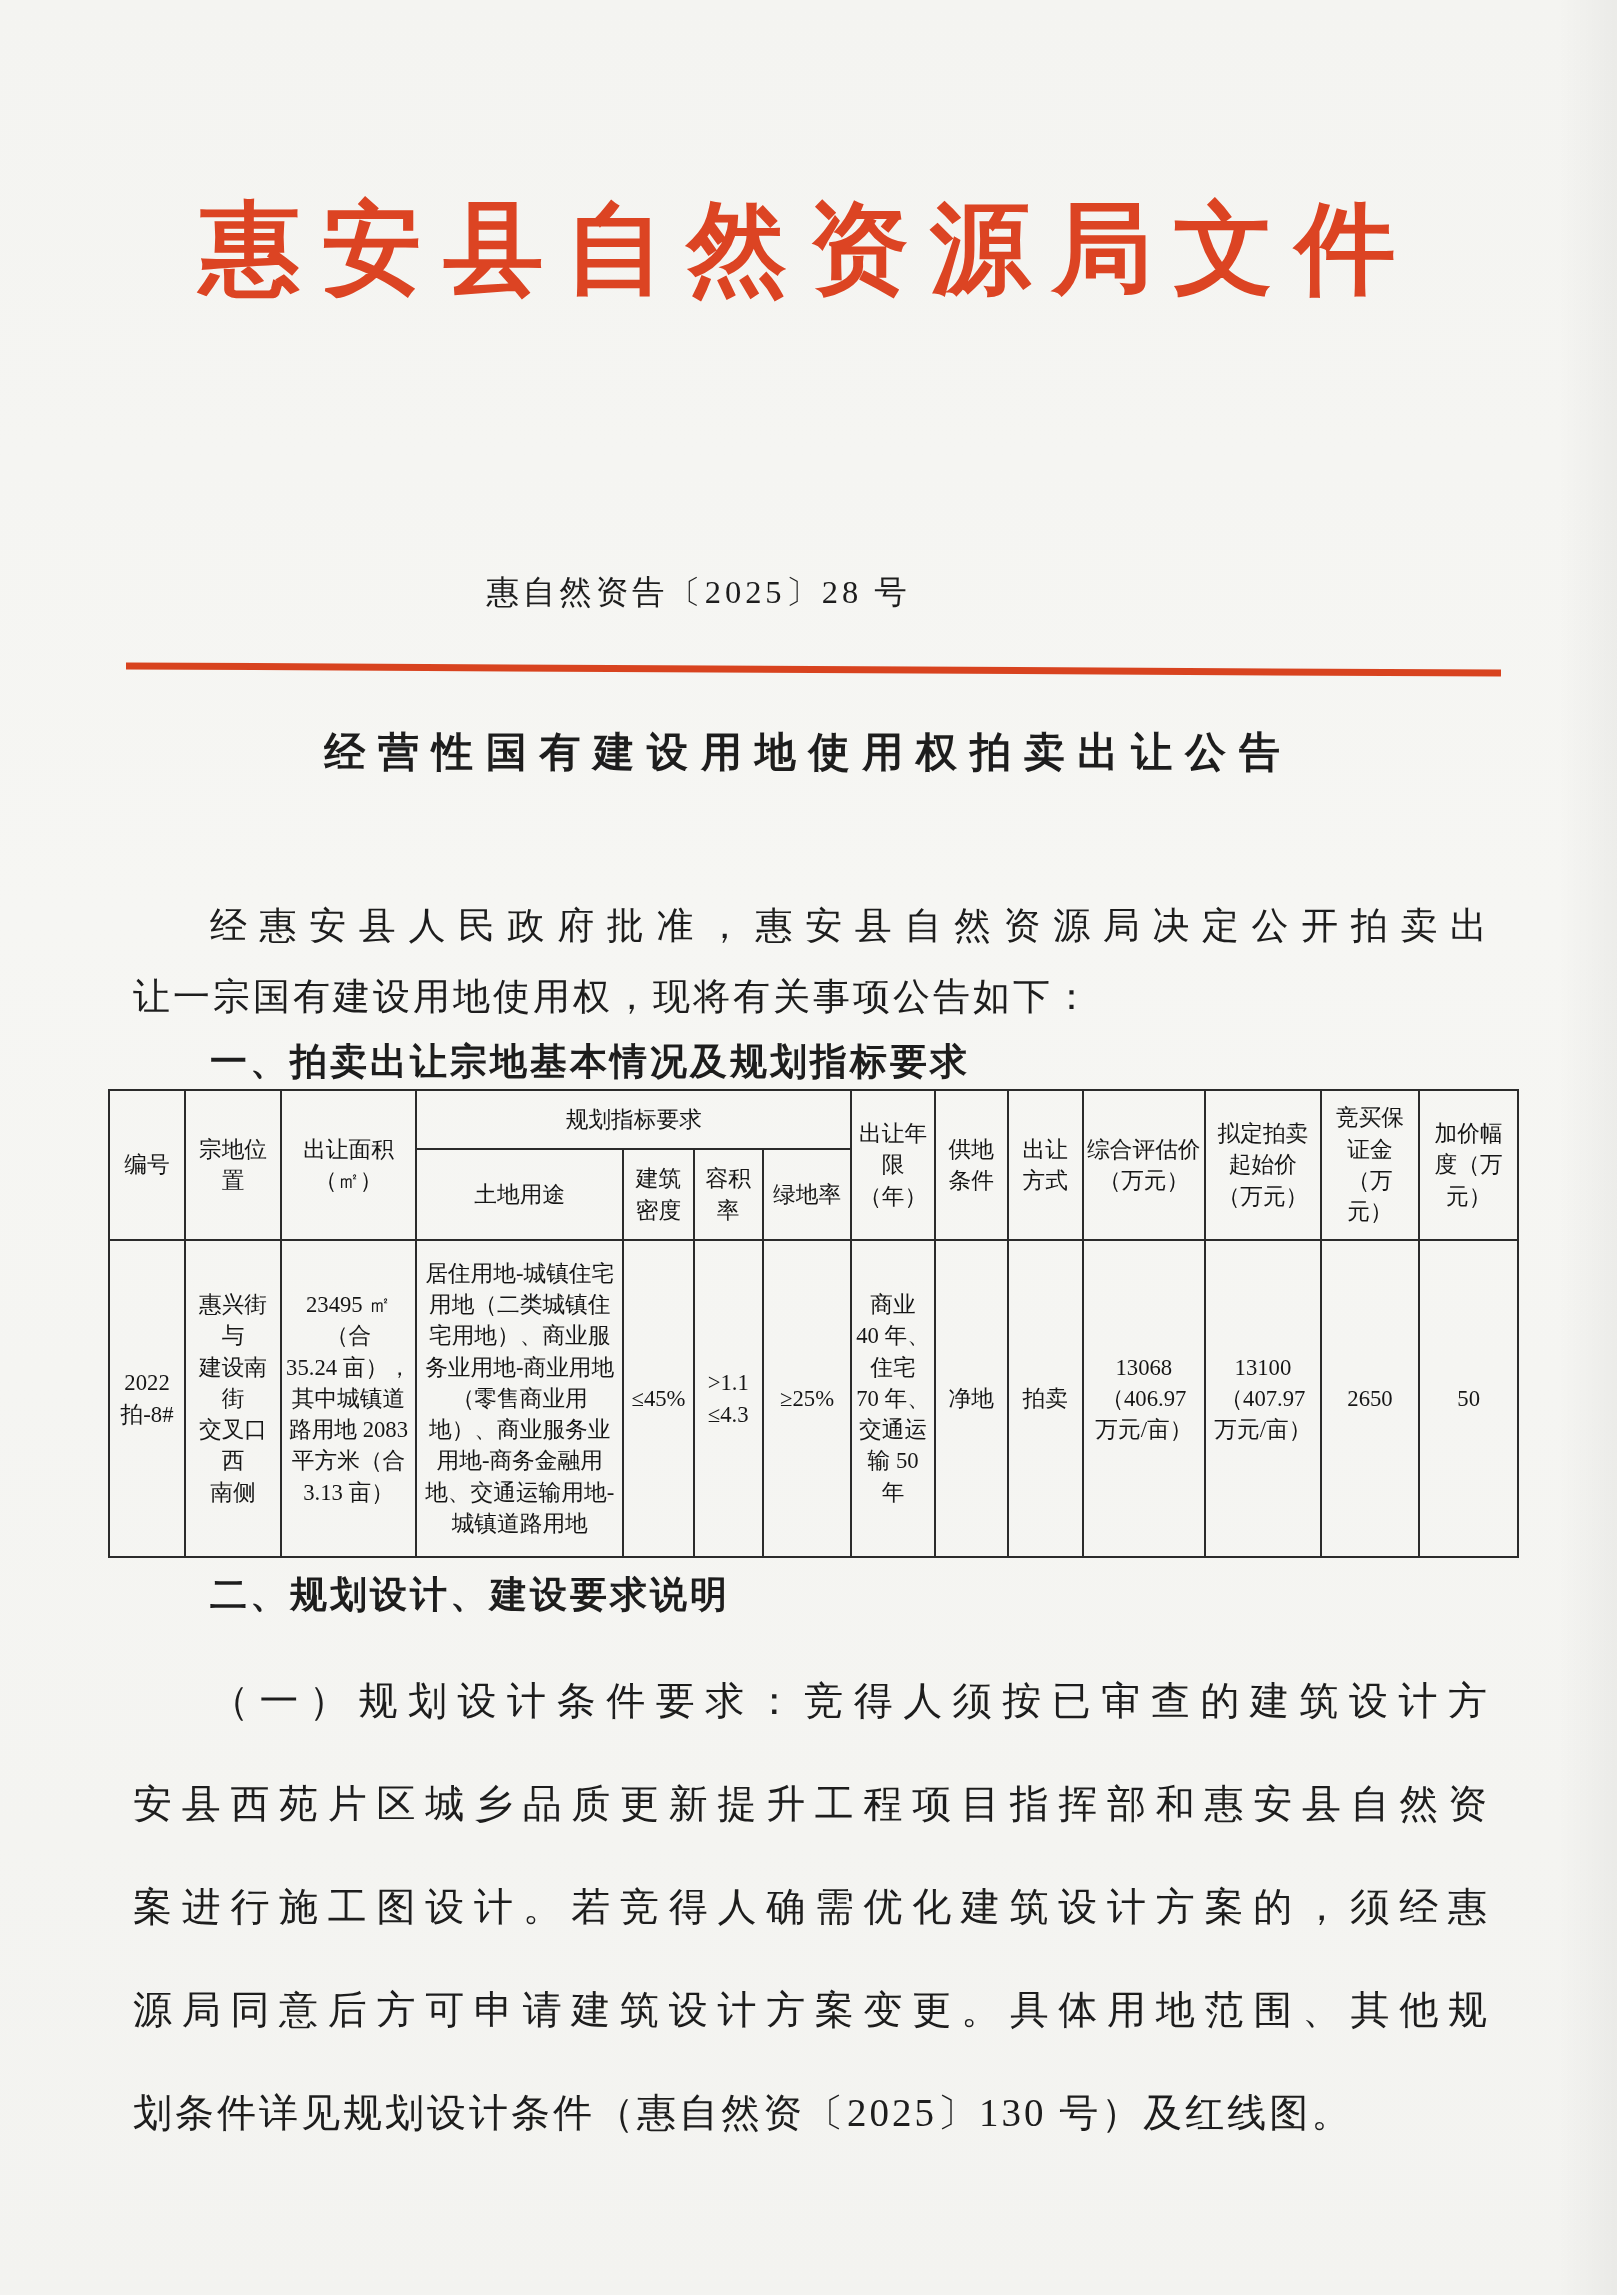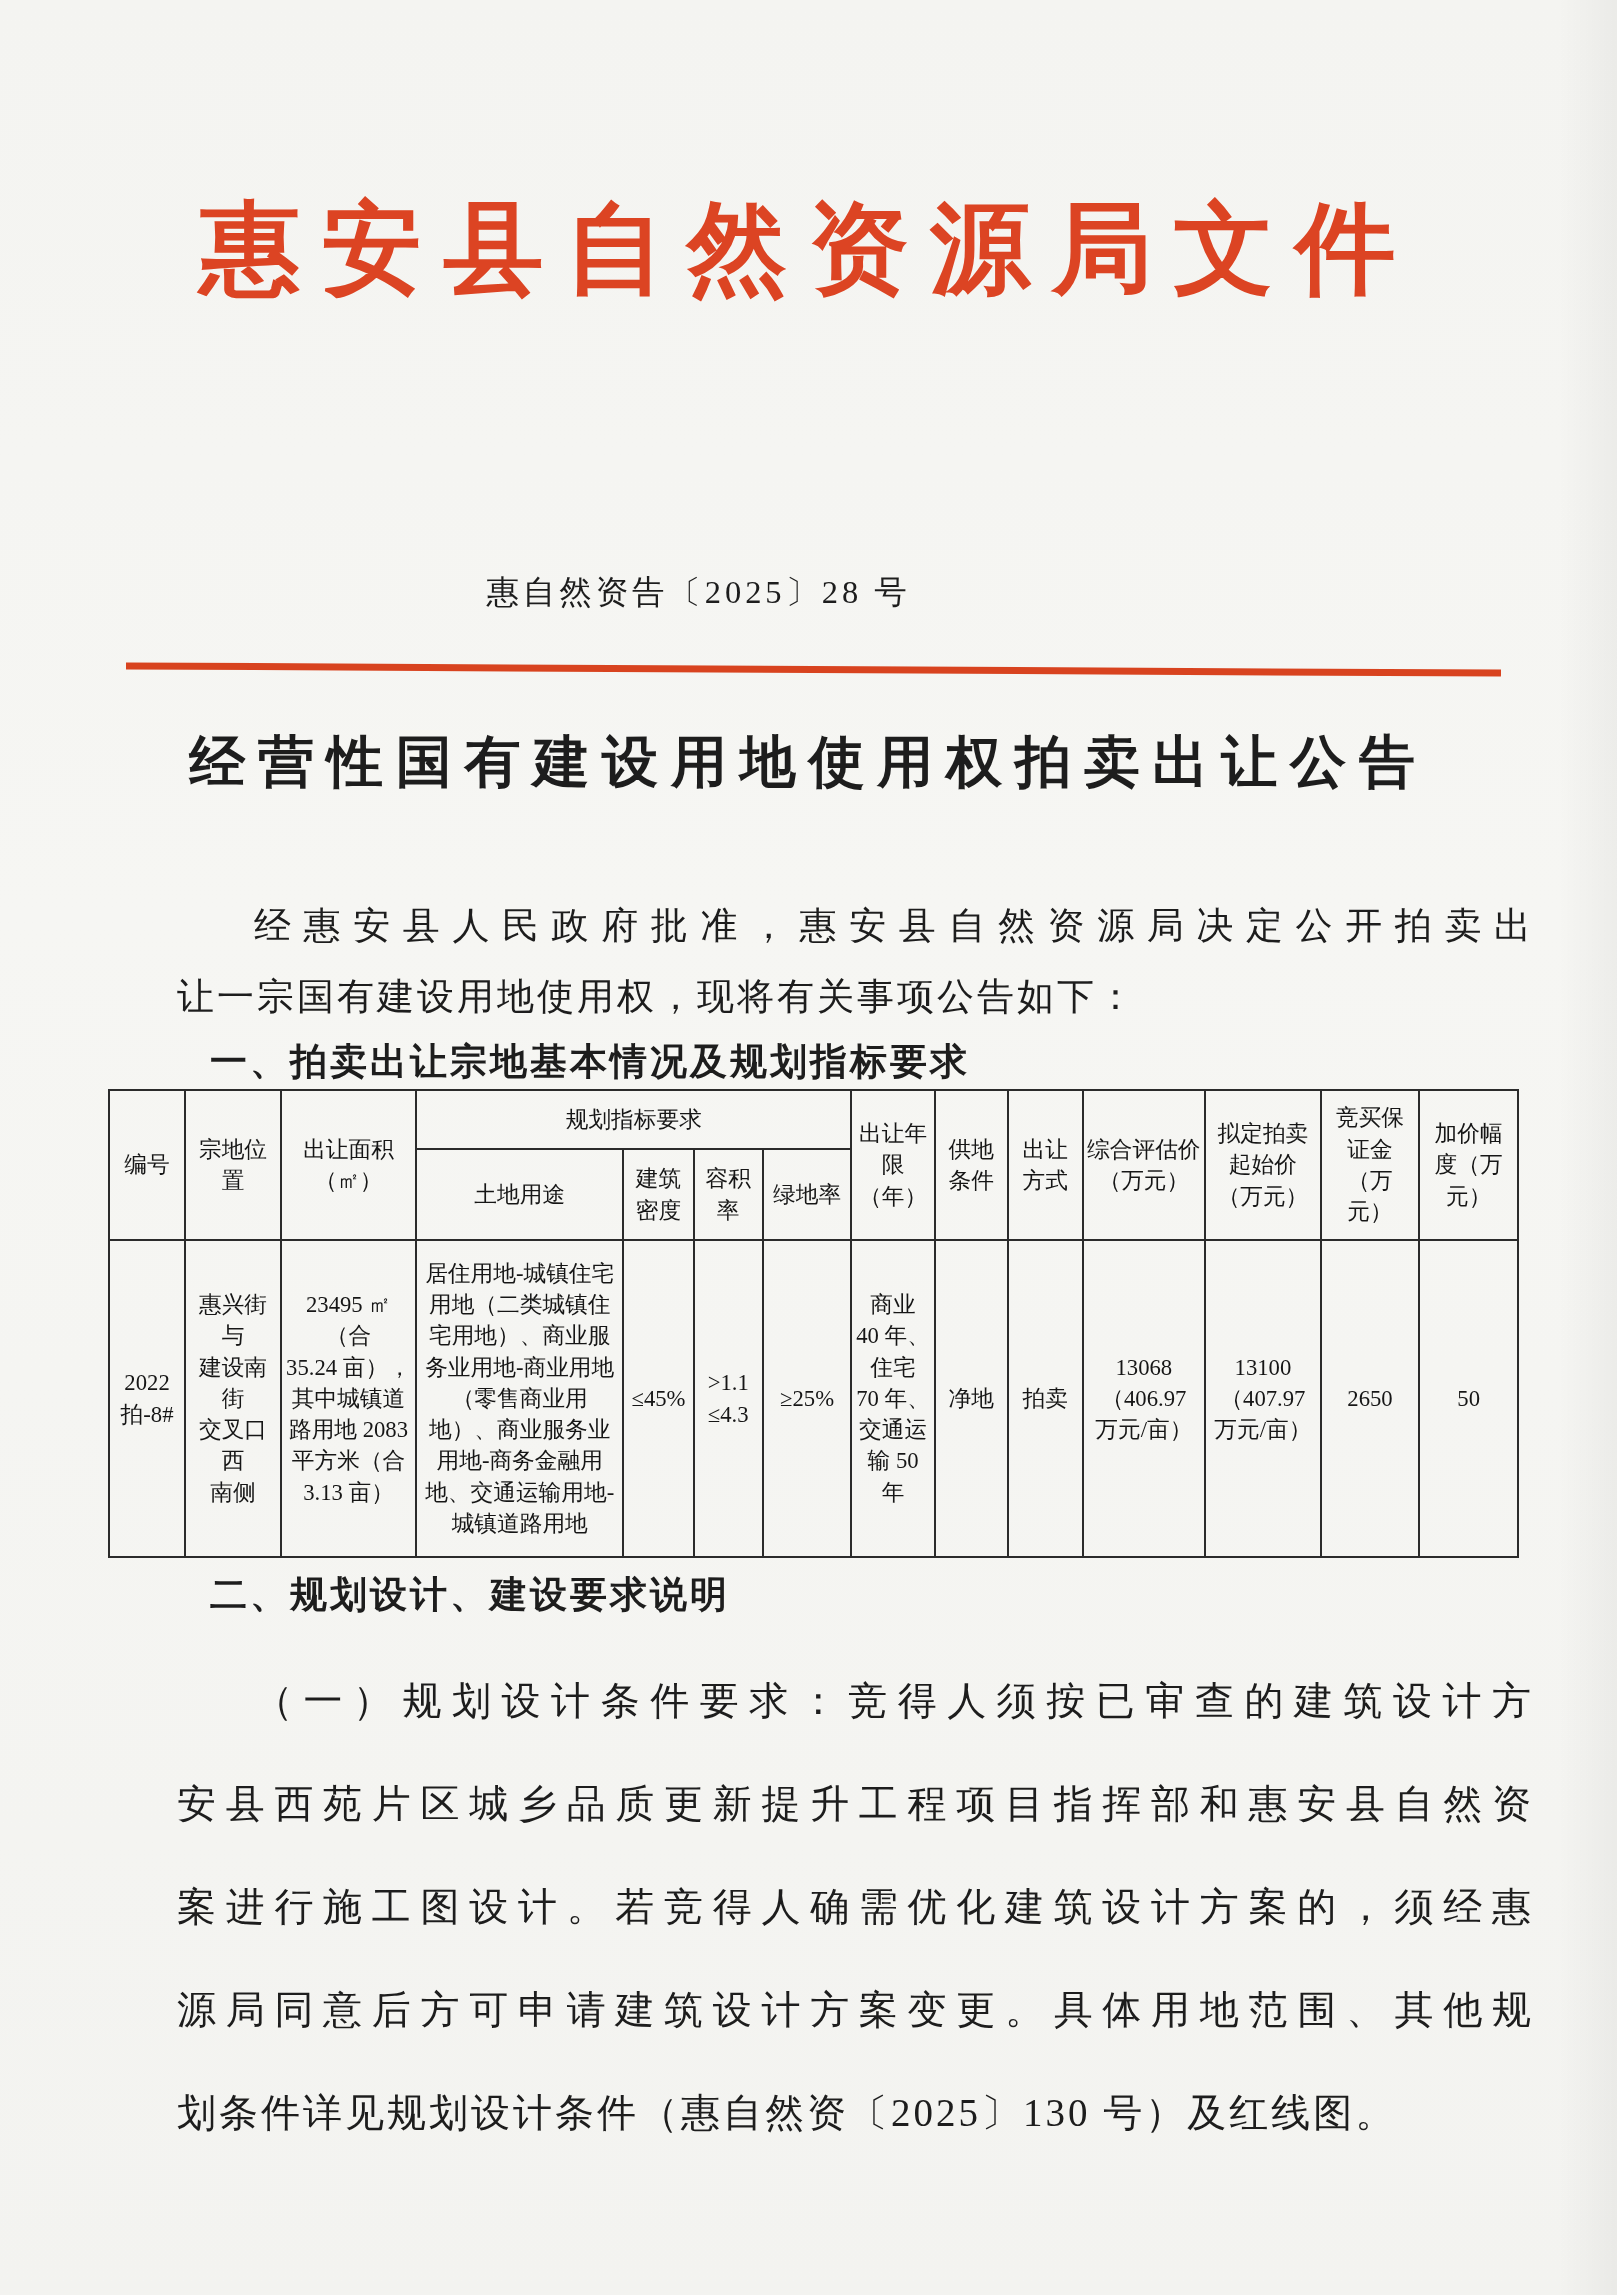--- a/index.html
+++ b/index.html
@@ -33,25 +33,25 @@
   }
   .red-rule{
     position:absolute;top:666px;left:126px;
     width:1375px;height:6.9px;
     background:#d8431f;
     transform:rotate(0.3deg);
   }
   .main-title{
     position:absolute;top:725px;left:0;width:100%;
     text-align:center;
-    font-size:56px;font-weight:900;
+    font-size:41px;font-weight:900;
     letter-spacing:12.8px;
     white-space:nowrap;
   }
-  .content{position:absolute;left:133px;width:1357px;margin-left:44px;}
+  .content{position:absolute;left:133px;width:1357px;}
   .intro{top:890px;font-size:37px;line-height:71px;letter-spacing:3px;}
   .t-line{width:100%;}
   .just{text-align:justify;text-align-last:justify;}
   .indent2{padding-left:77px;box-sizing:border-box;}
   .sec-heading{
     position:absolute;left:133px;width:1357px;
     font-family:"Liberation Sans","DejaVu Sans",sans-serif;
     font-size:37px;font-weight:bold;letter-spacing:3px;
     padding-left:77px;box-sizing:border-box;
     white-space:nowrap;

